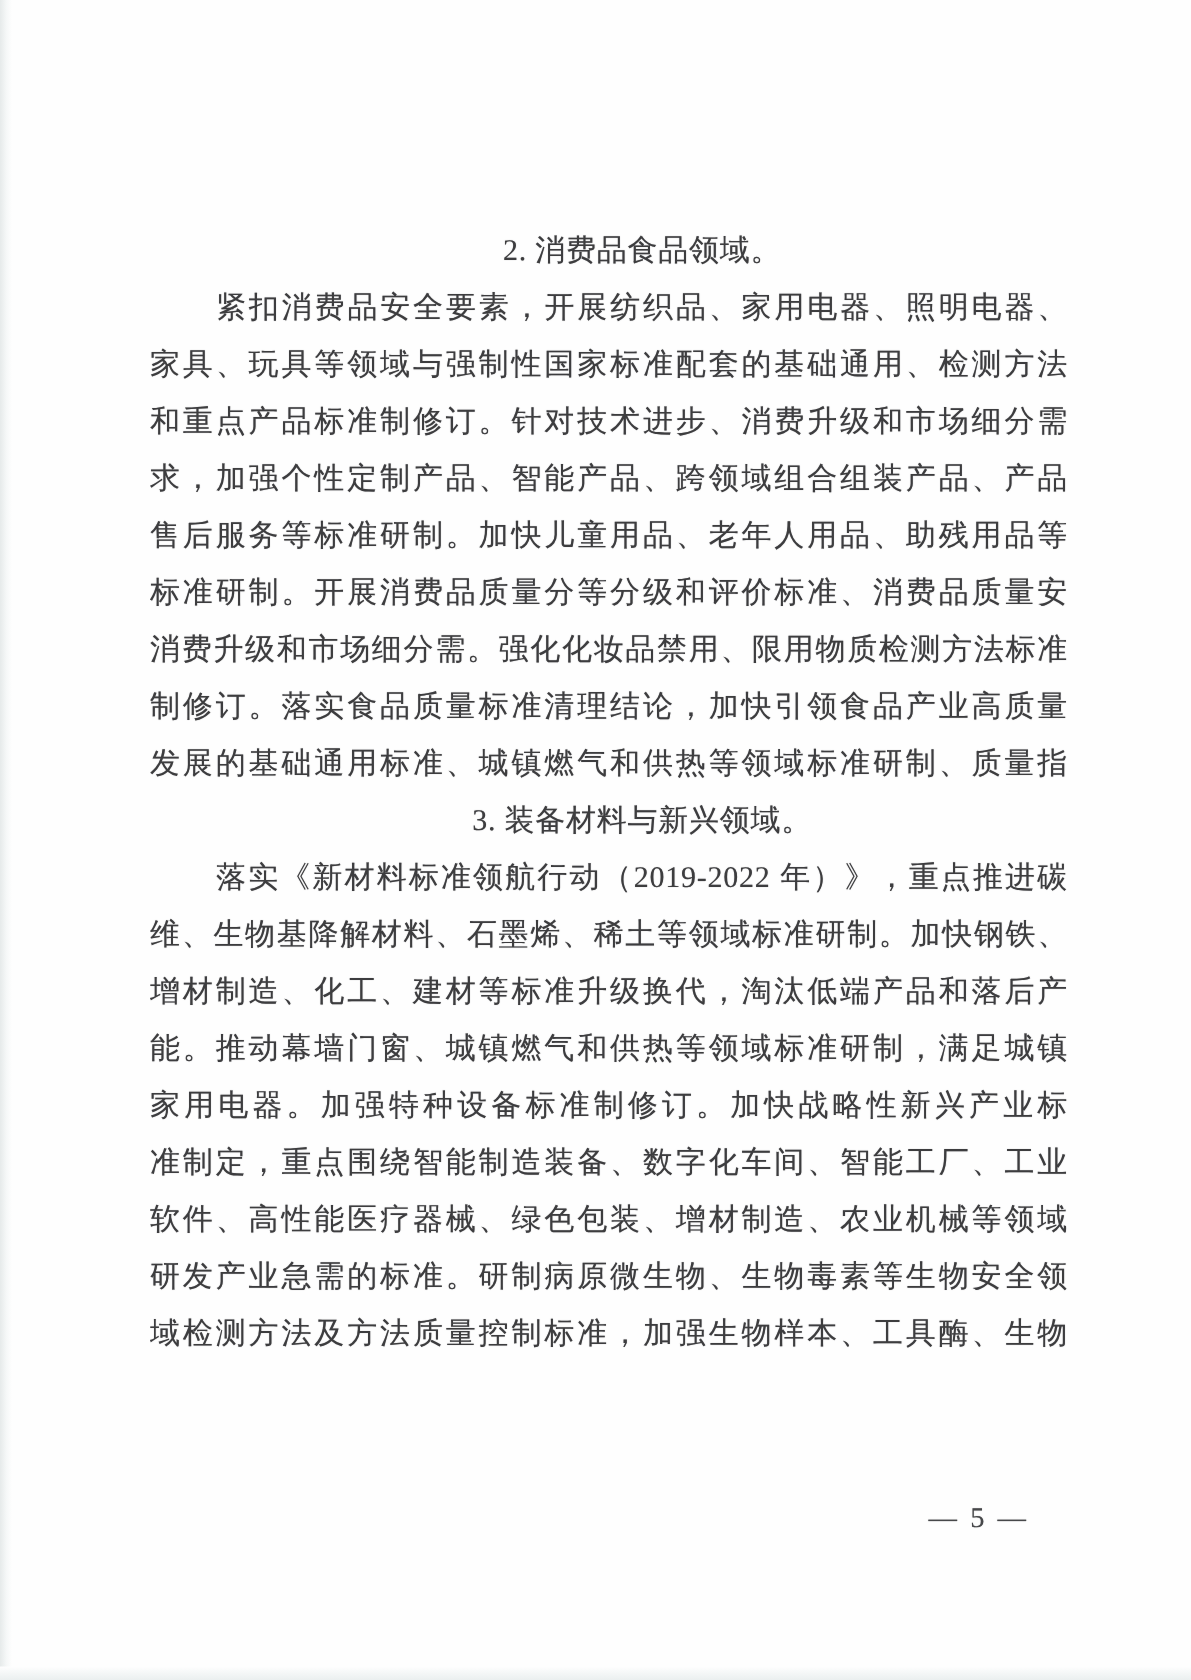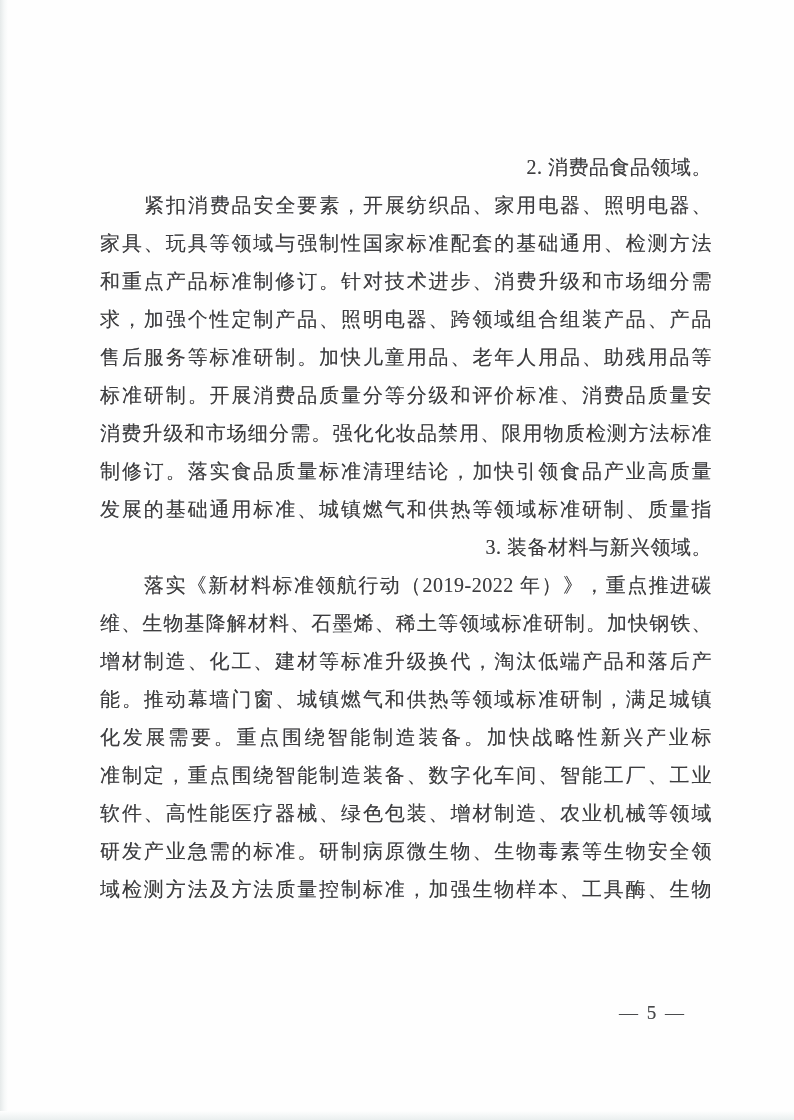--- a/index.html
+++ b/index.html
@@ -46,21 +46,21 @@
     text-shadow: 0 0 0.6px rgba(70,70,72,0.55);
   }
   .just {
     text-align: justify;
     text-align-last: justify;
   }
   .indent {
     padding-left: 44px;
   }
   .heading {
-    text-align: right;
+    text-align: center;
     padding-left: 44px;
     font-family: Liberation Serif, serif;
   }
   .page-number {
     position: absolute;
     top: 1000px;
     right: 108px;
     height: 26px;
     line-height: 26px;
     font-size: 19px;
@@ -74,33 +74,33 @@
 
 <div class="page">
   <div class="edge-left"></div>
   <div class="edge-bottom"></div>
 
   <div class="content">
     <div class="line heading">2. 消费品食品领域。</div>
     <div class="line just indent">紧扣消费品安全要素，开展纺织品、家用电器、照明电器、</div>
     <div class="line just">家具、玩具等领域与强制性国家标准配套的基础通用、检测方法</div>
     <div class="line just">和重点产品标准制修订。针对技术进步、消费升级和市场细分需</div>
-    <div class="line just">求，加强个性定制产品、照明电器、跨领域组合组装产品、产品</div>
+    <div class="line just">求，加强个性定制产品、智能产品、跨领域组合组装产品、产品</div>
     <div class="line just">售后服务等标准研制。加快儿童用品、老年人用品、助残用品等</div>
     <div class="line just">标准研制。开展消费品质量分等分级和评价标准、消费品质量安</div>
     <div class="line just">消费升级和市场细分需。强化化妆品禁用、限用物质检测方法标准</div>
     <div class="line just">制修订。落实食品质量标准清理结论，加快引领食品产业高质量</div>
     <div class="line just">发展的基础通用标准、城镇燃气和供热等领域标准研制、质量指</div>
 
     <div class="line heading">3. 装备材料与新兴领域。</div>
     <div class="line just indent">落实《新材料标准领航行动（2019-2022 年）》，重点推进碳纤</div>
     <div class="line just">维、生物基降解材料、石墨烯、稀土等领域标准研制。加快钢铁、</div>
     <div class="line just">增材制造、化工、建材等标准升级换代，淘汰低端产品和落后产</div>
     <div class="line just">能。推动幕墙门窗、城镇燃气和供热等领域标准研制，满足城镇</div>
-    <div class="line just">化发展需要。重点围绕智能制造装备。加快战略性新兴产业标</div>
+    <div class="line just">家用电器。加强特种设备标准制修订。加快战略性新兴产业标</div>
     <div class="line just">准制定，重点围绕智能制造装备、数字化车间、智能工厂、工业</div>
     <div class="line just">软件、高性能医疗器械、绿色包装、增材制造、农业机械等领域</div>
     <div class="line just">研发产业急需的标准。研制病原微生物、生物毒素等生物安全领</div>
     <div class="line just">域检测方法及方法质量控制标准，加强生物样本、工具酶、生物</div>
   </div>
 
   <div class="page-number">— 5 —</div>
 </div>
 
 </body></html>

